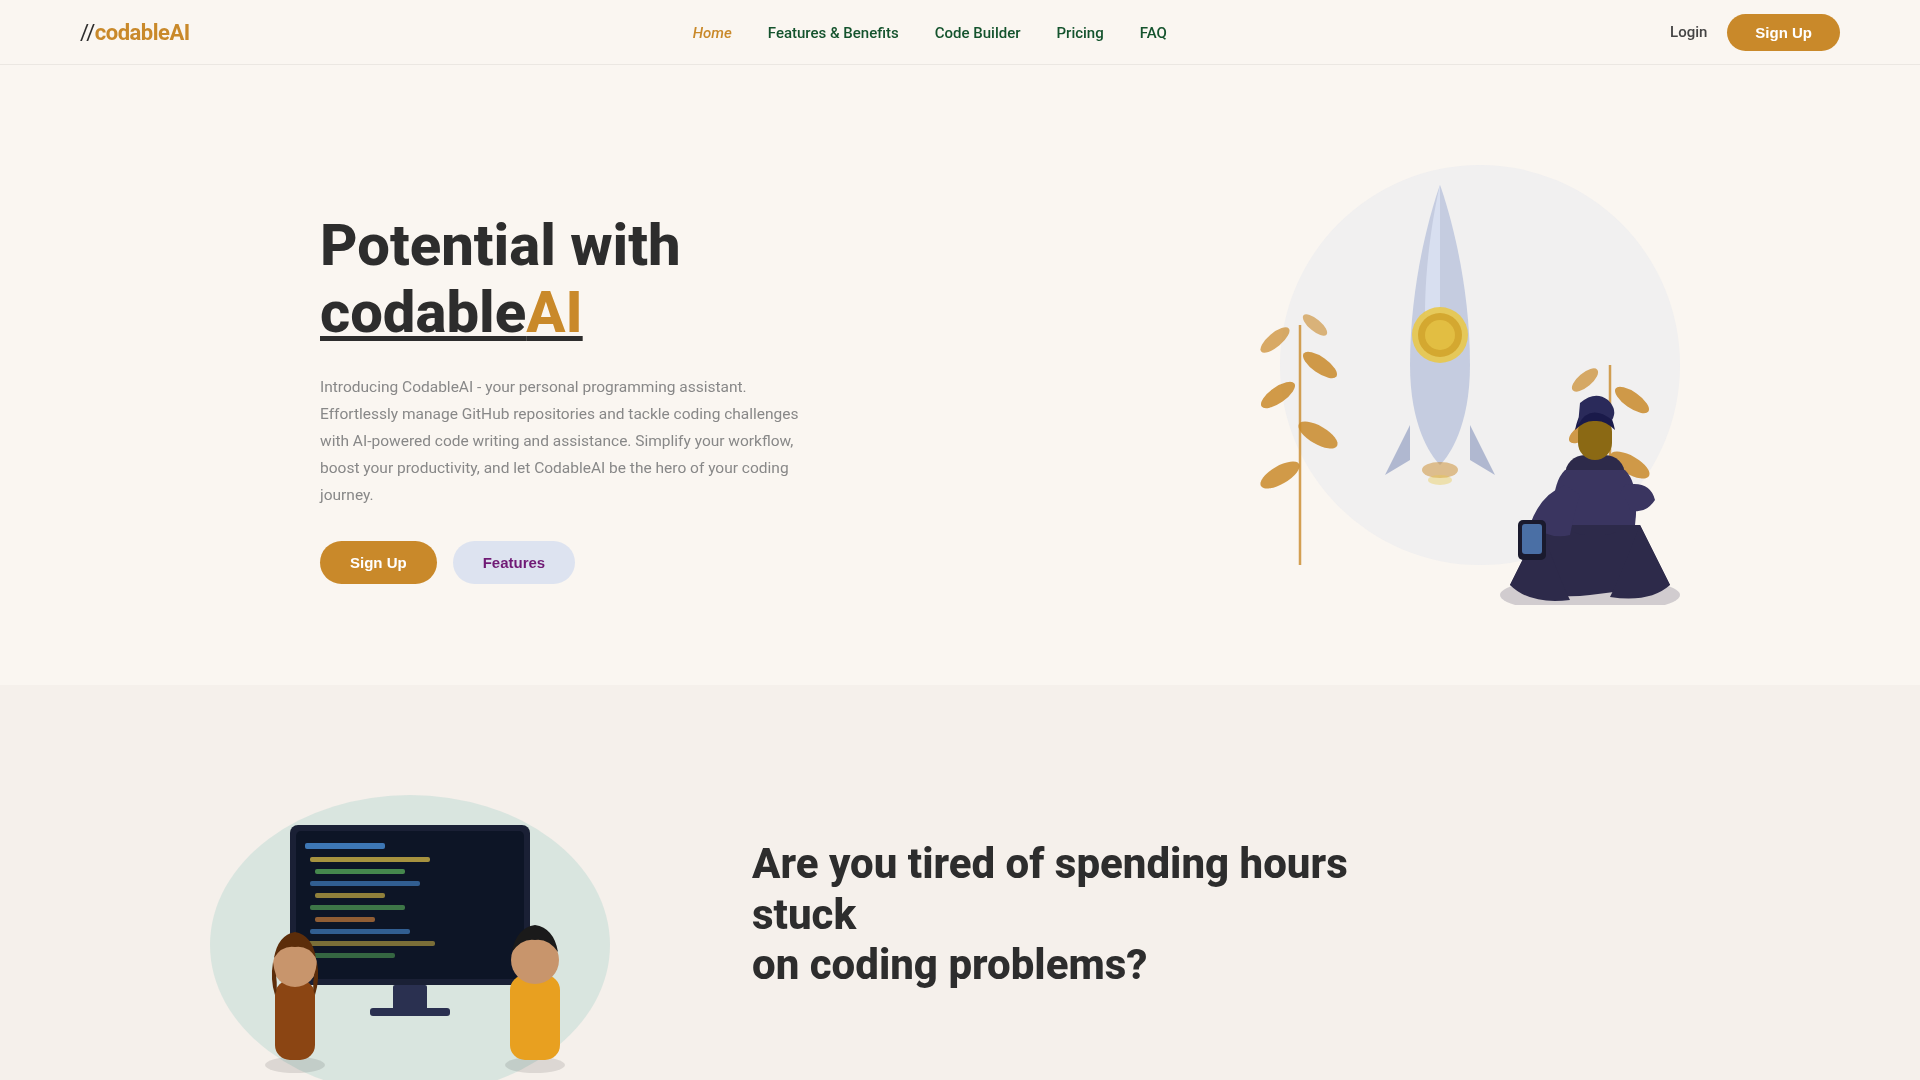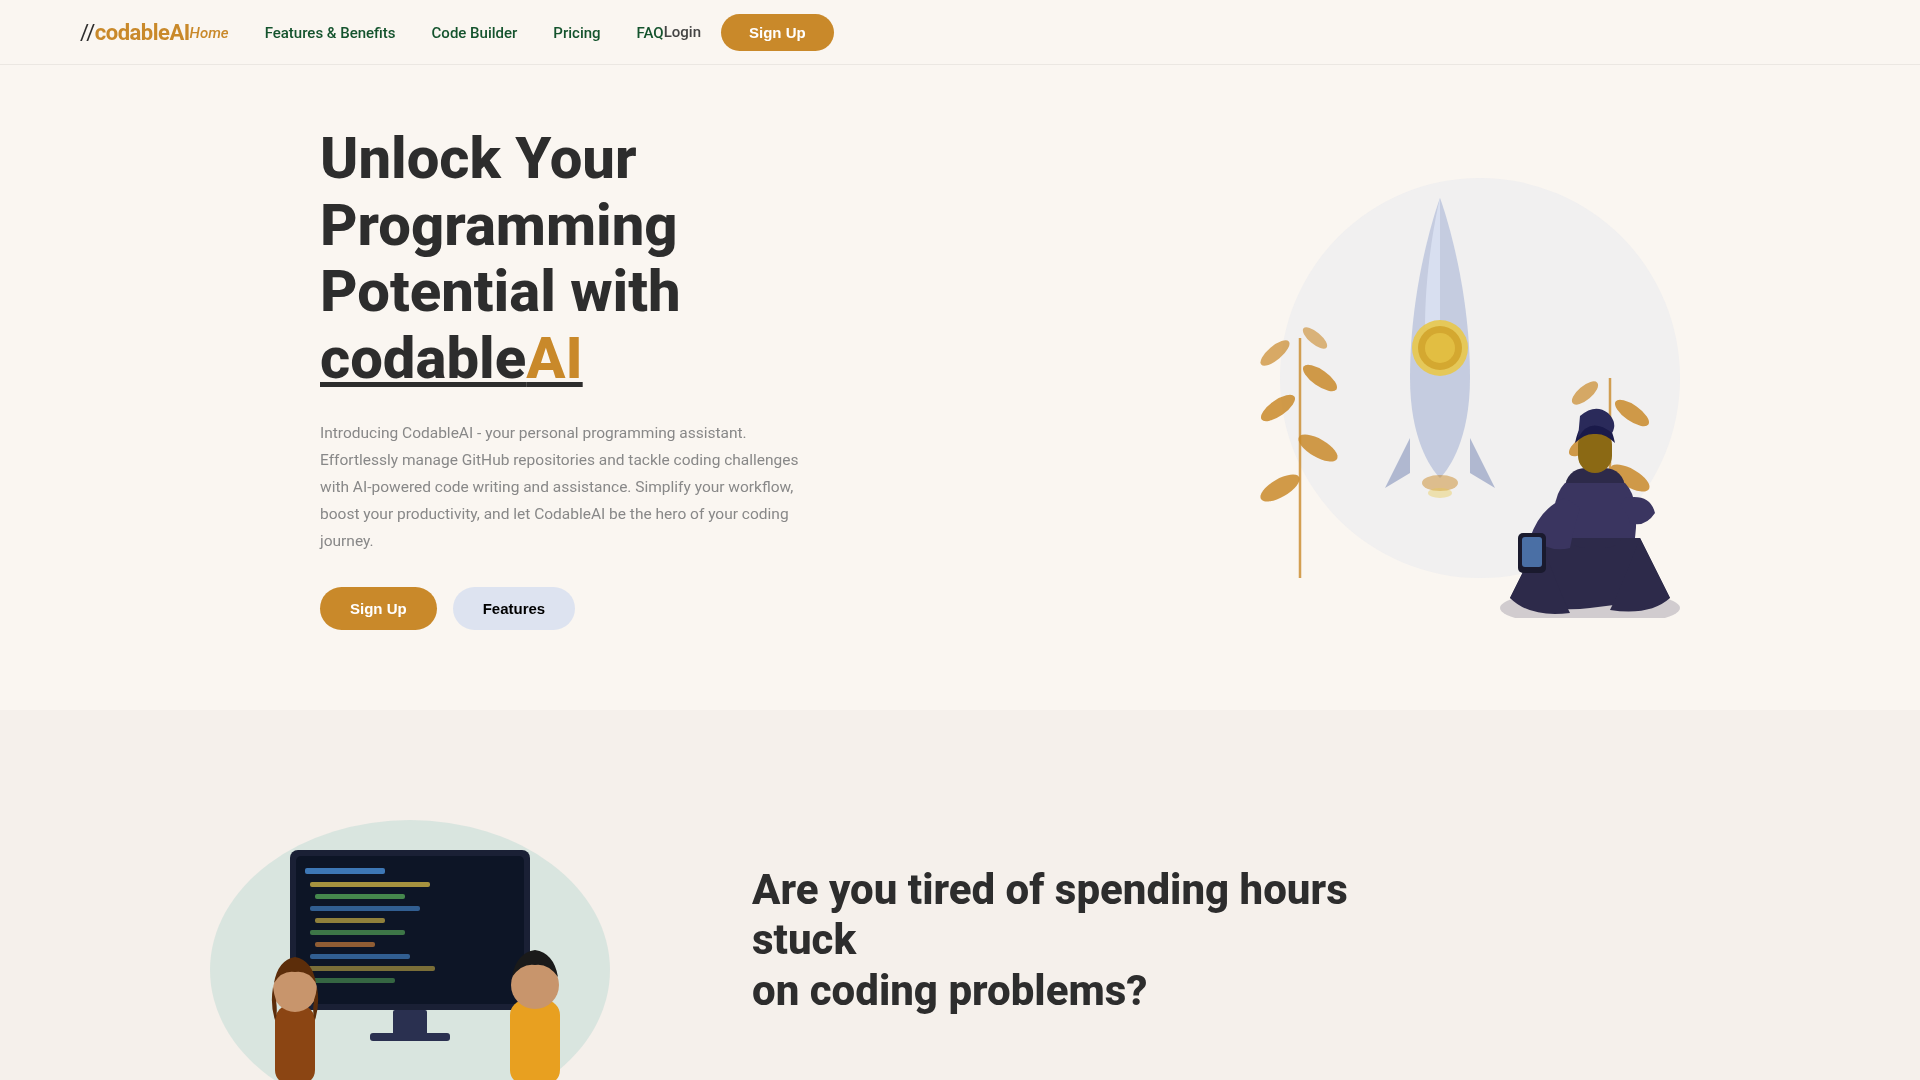--- a/index.html
+++ b/index.html
@@ -12,20 +12,21 @@
       background: #faf6f1;
       width: 1920px;
       min-height: 1080px;
       overflow-x: hidden;
     }
 
     
     nav {
       display: flex;
       align-items: center;
+      justify-content: space-between;
       padding: 8px 80px;
       height: 65px;
       background: #faf6f1;
       border-bottom: 1px solid rgba(0,0,0,0.06);
     }
     .logo {
       font-size: 22px;
       font-weight: 700;
       color: #2d2d2d;
       letter-spacing: -0.5px;
@@ -121,21 +122,21 @@
       color: white;
       border: none;
       padding: 13px 30px;
       border-radius: 25px;
       font-size: 15px;
       font-weight: 600;
       cursor: pointer;
     }
     .btn-features {
       background: #dde3f0;
-      color: #000000;
+      color: #701a75;
       border: none;
       padding: 13px 30px;
       border-radius: 25px;
       font-size: 15px;
       font-weight: 600;
       cursor: pointer;
     }
 
     
     .hero-illustration {
@@ -188,21 +189,21 @@
   </ul>
   <div class="nav-right">
     <a href="#" class="login-link">Login</a>
     <button class="signup-btn">Sign Up</button>
   </div>
 </nav>
 
 <section class="hero">
   <div class="hero-text">
     <h1 class="hero-title">
-      <span>Unlock Your Programming</span><br>
+      <br>
       <span>Potential with </span><span class="brand"><span class="brand-codable">codable</span><span class="brand-ai" style="color:#c9892a;">AI</span></span>
     </h1>
     <p class="hero-desc">Introducing CodableAI - your personal programming assistant. Effortlessly manage GitHub repositories and tackle coding challenges with AI-powered code writing and assistance. Simplify your workflow, boost your productivity, and let CodableAI be the hero of your coding journey.</p>
     <div class="hero-buttons">
       <button class="btn-signup">Sign Up</button>
       <button class="btn-features">Features</button>
     </div>
   </div>
 
   <div class="hero-illustration">

